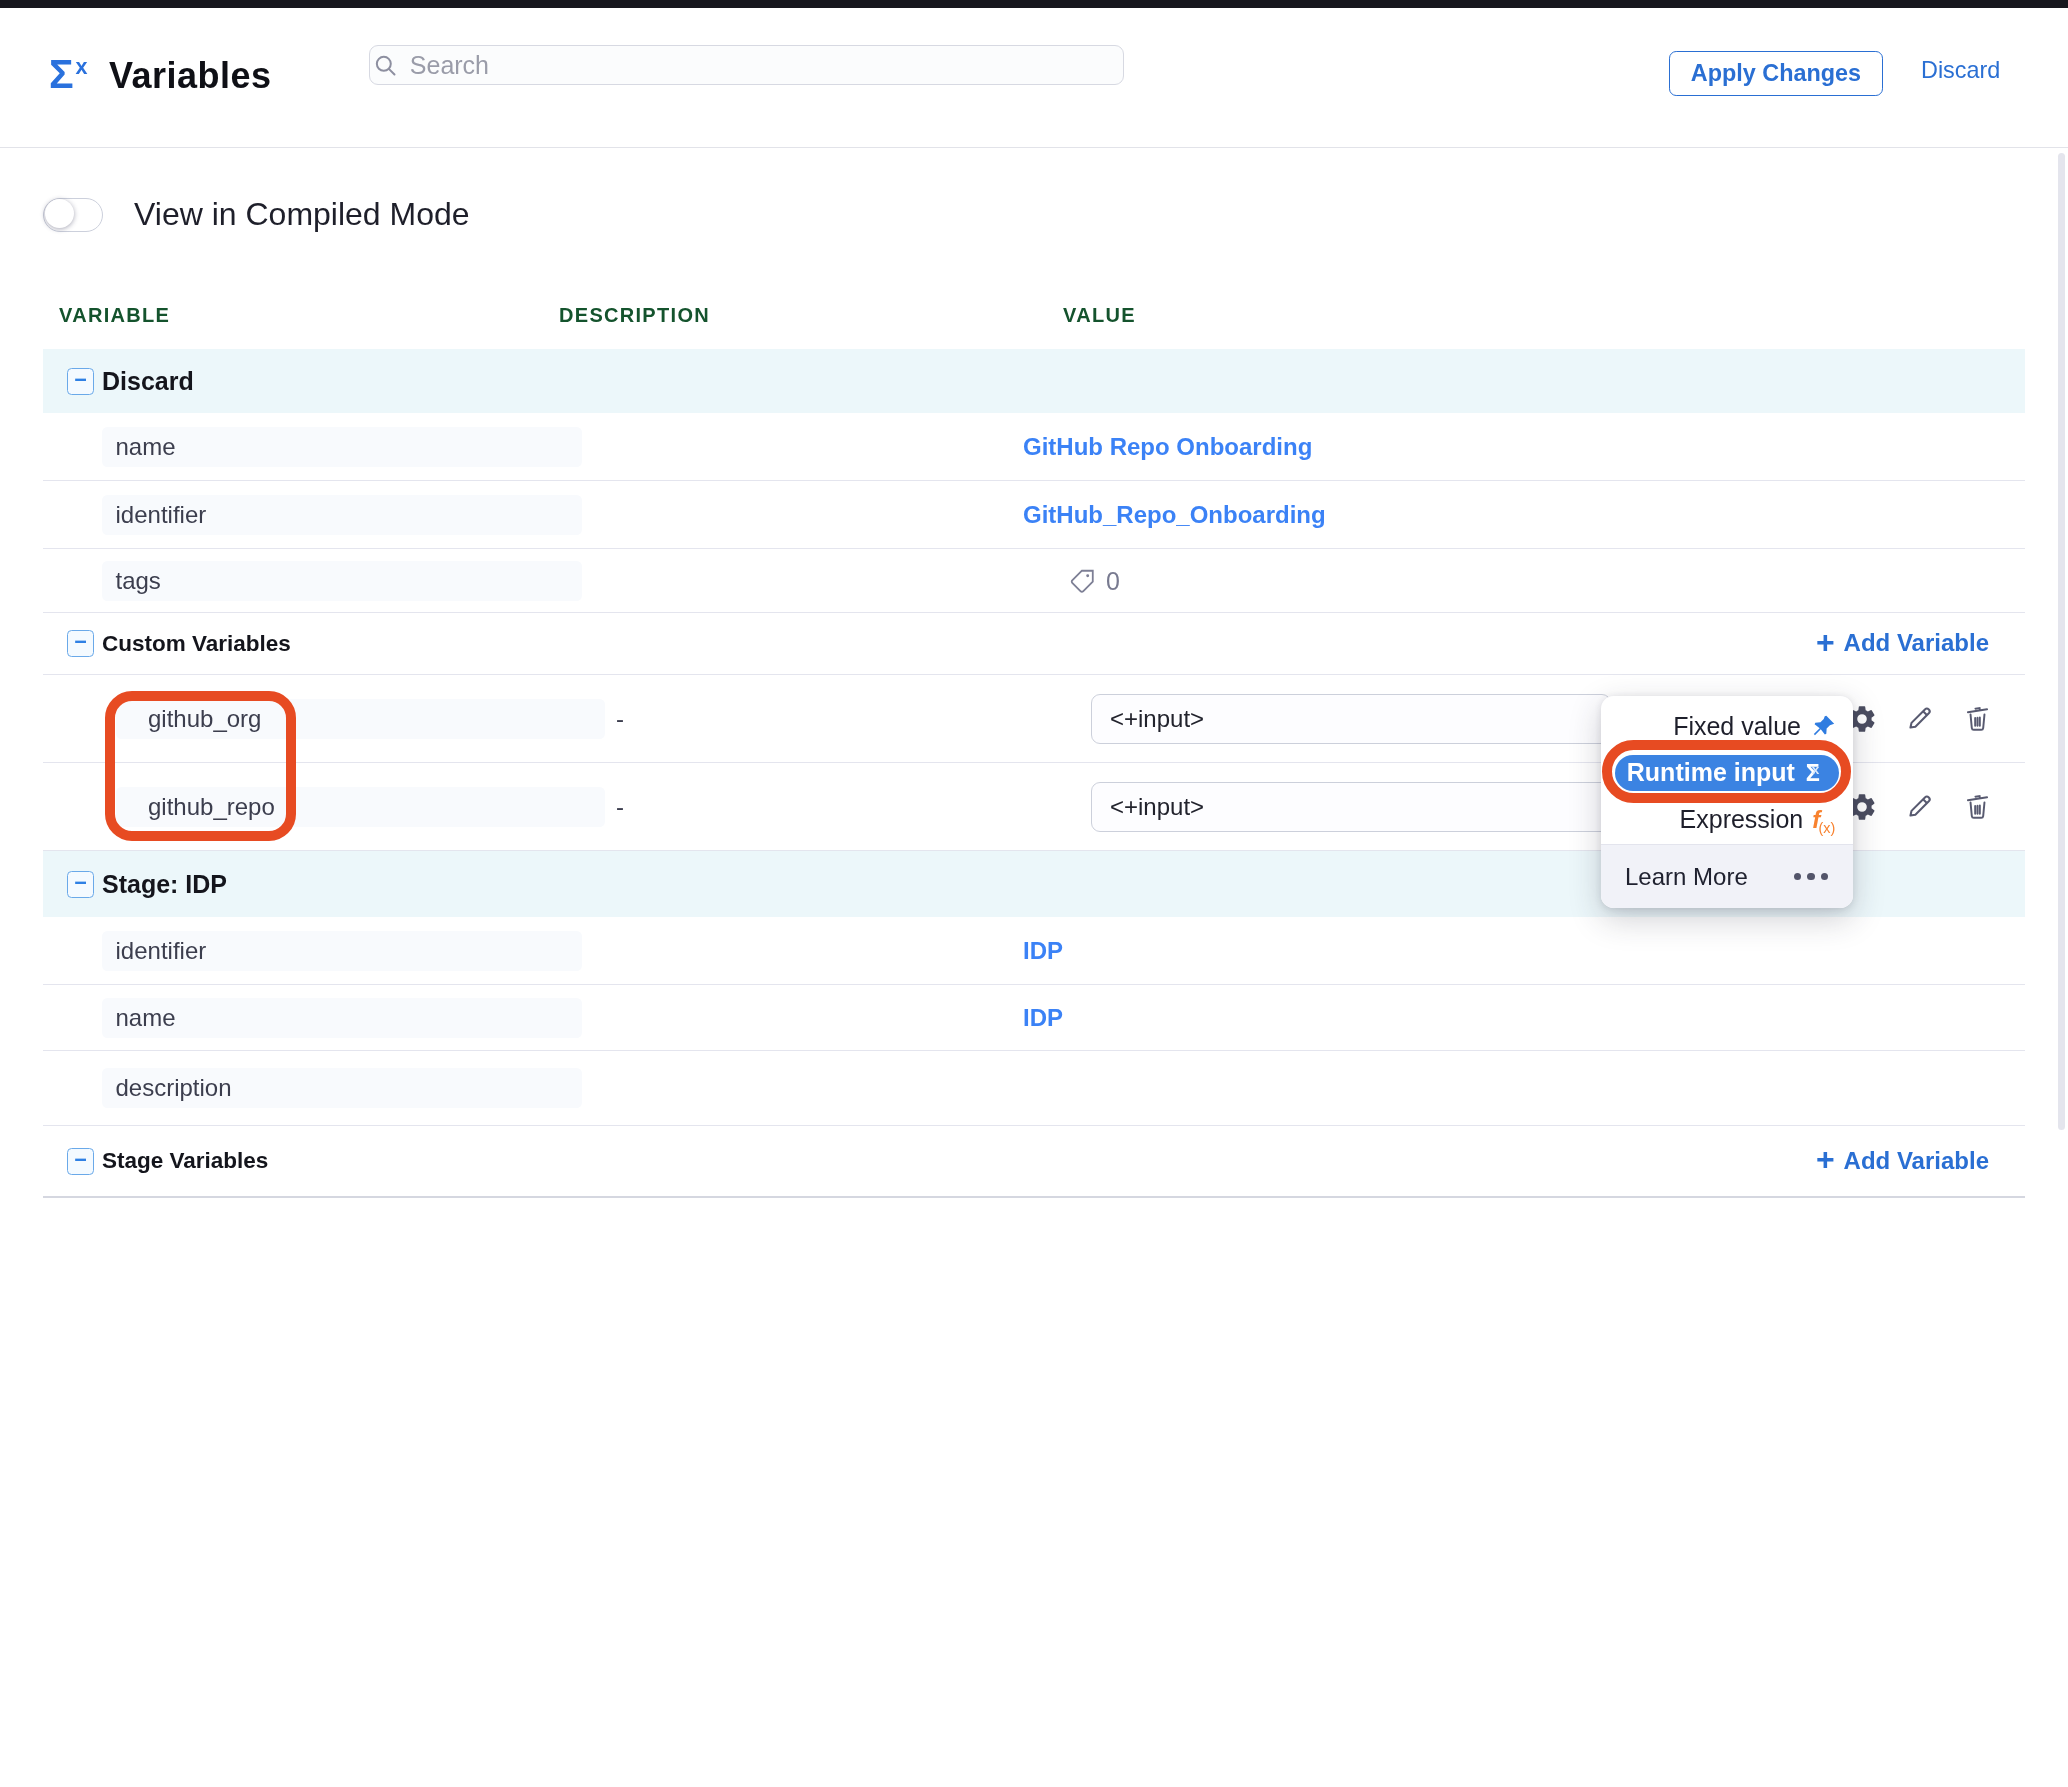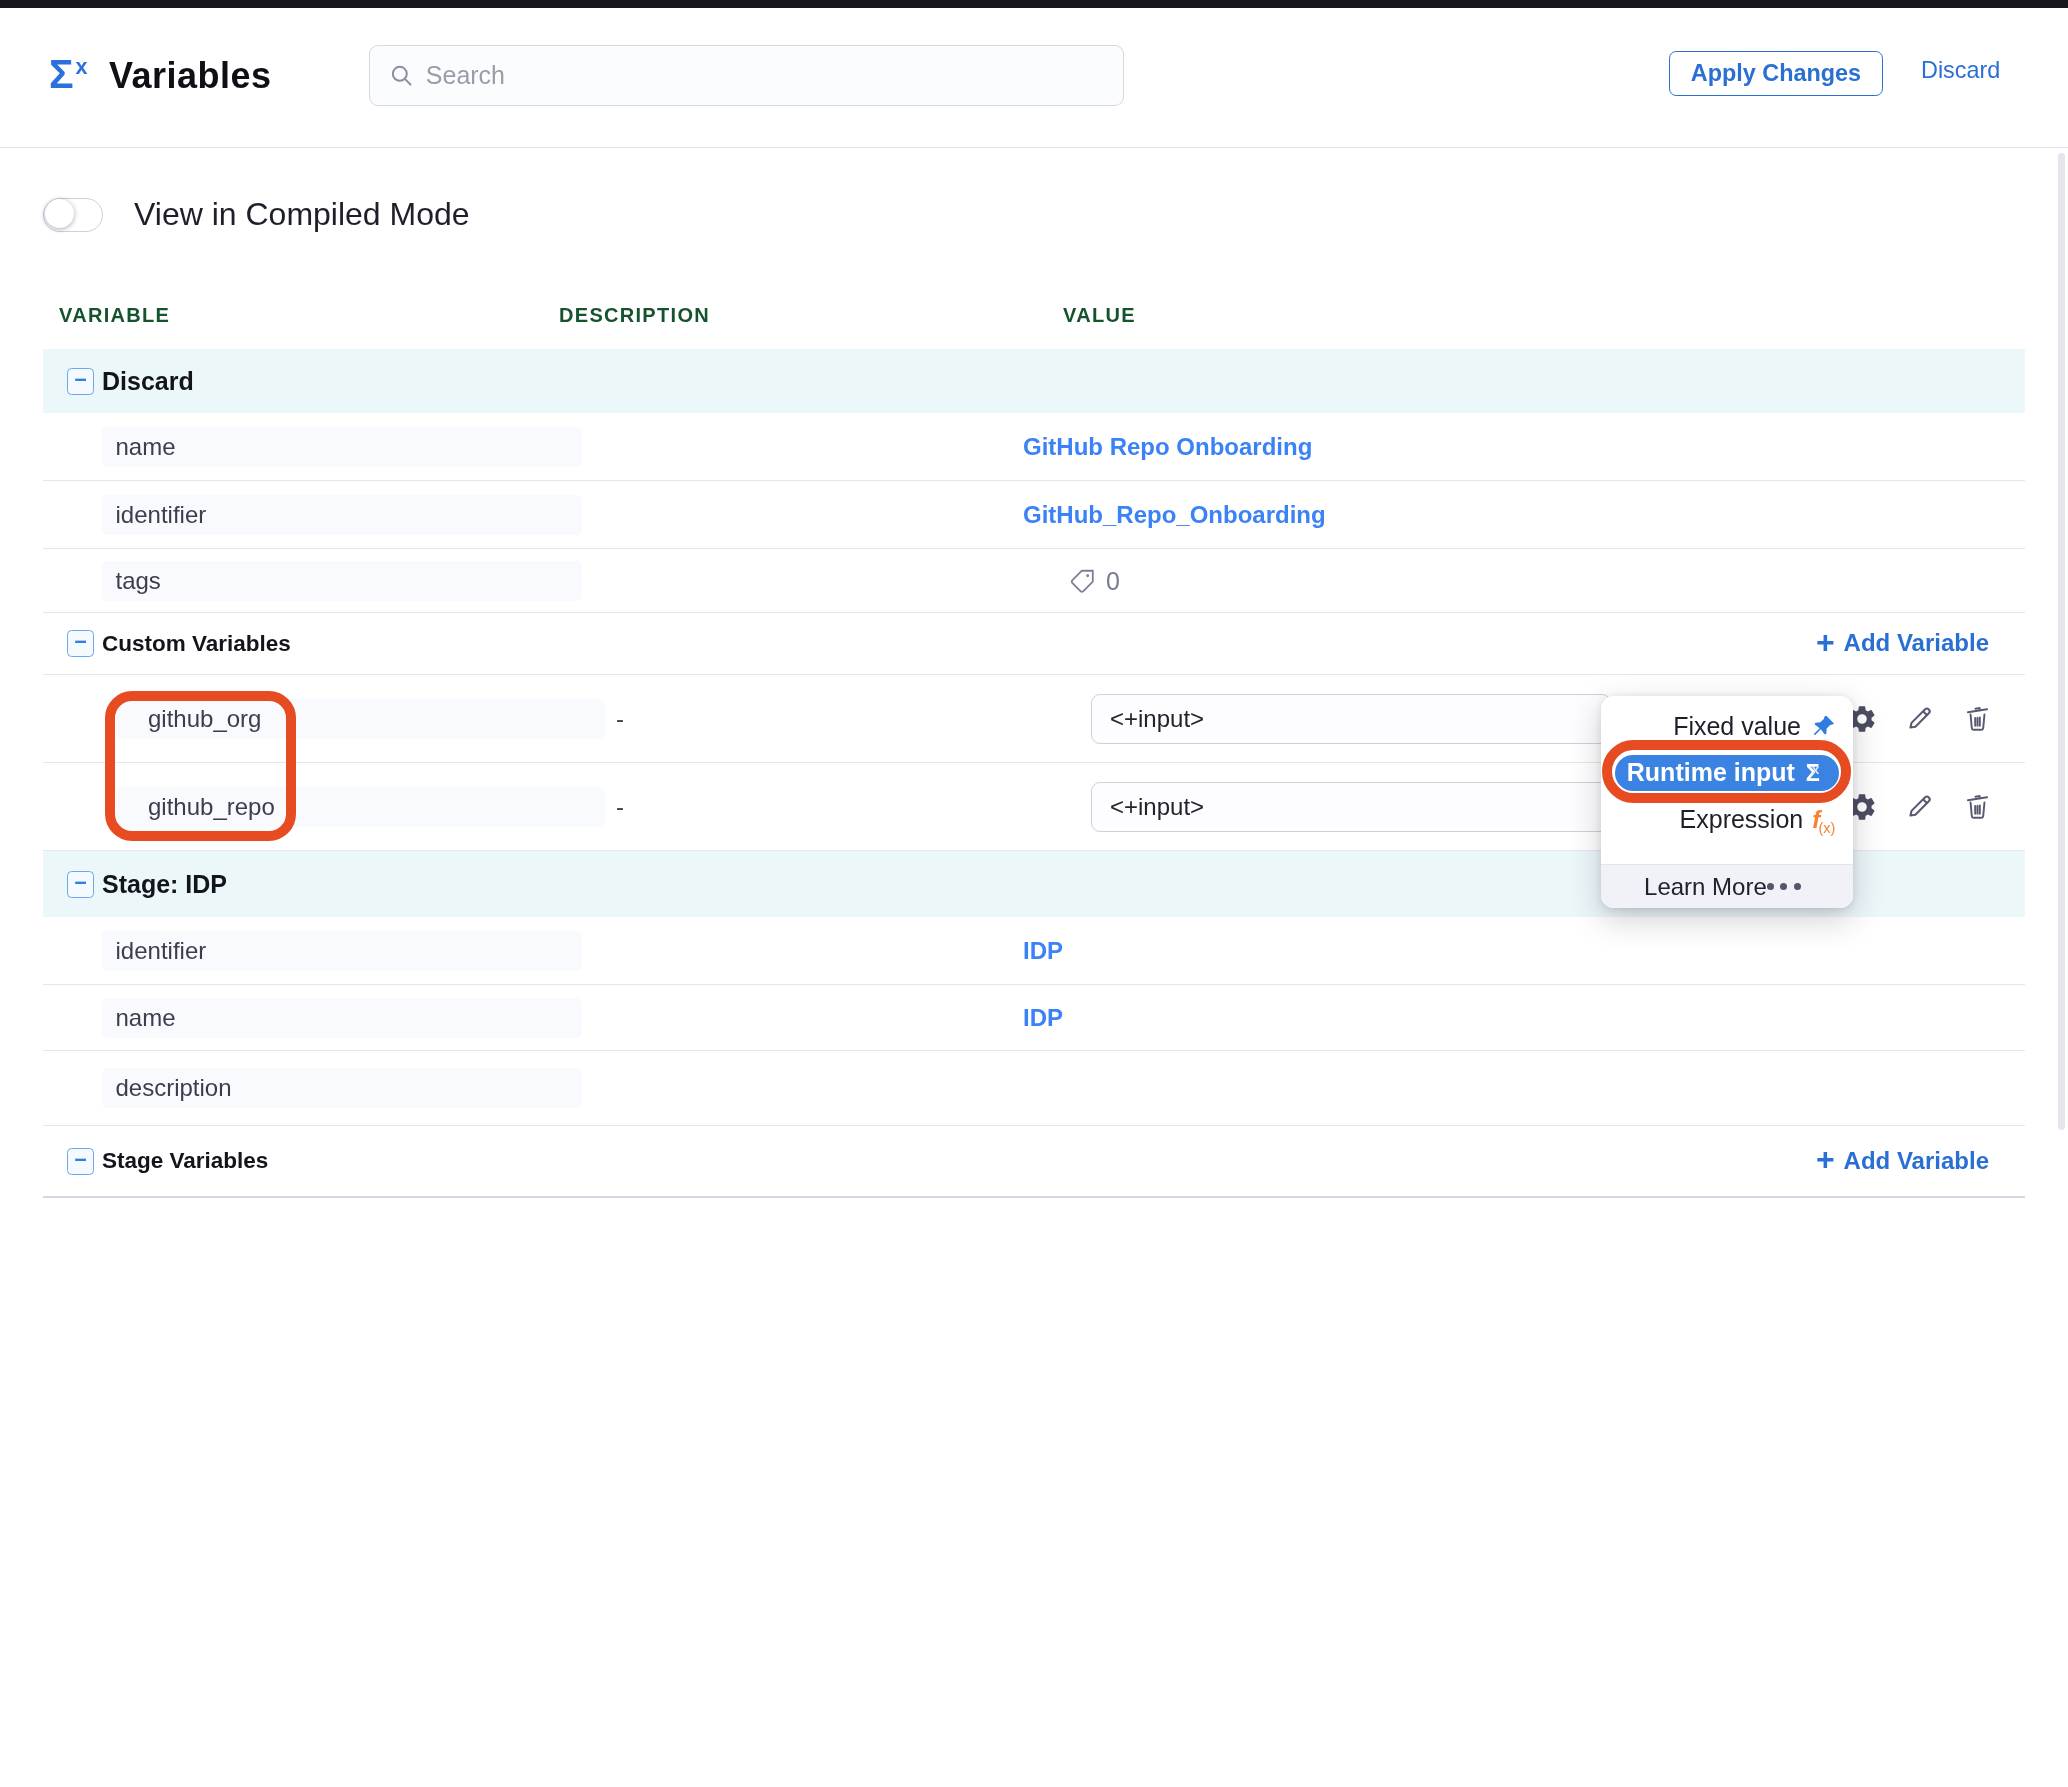--- a/index.html
+++ b/index.html
@@ -9,21 +9,21 @@
 
   
   .topbar { position:absolute; left:0; top:0; width:2068px; height:8px; background:#17171e; }
 
   
   .app-header { position:absolute; left:0; top:8px; width:2068px; height:140px; background:#fff; border-bottom:0.9px solid #e2e3e9; }
   .brand { position:absolute; left:49px; top:43px; white-space:nowrap; }
   .sig { font-size:41px; font-weight:800; color:#2a71dd; }
   .sig-x { font-size:21.6px; font-weight:700; color:#2a71dd; position:relative; top:-14.4px; left:1.8px; }
   .page-title { position:absolute; left:109px; top:47px; font-size:36px; font-weight:700; color:#0f1016; letter-spacing:0.5px; }
-  .search-box { position:absolute; left:369px; top:37px; width:755px; height:61px; border:1.4px solid #d7d9e2; border-radius:9px; background:#fbfcfd; display:flex; align-items:center; padding-left:18px; gap:10.8px; }
+  .search-box { position:absolute; left:369px; top:37px; width:755px; height:40px; border:1.4px solid #d7d9e2; border-radius:9px; background:#fbfcfd; display:flex; align-items:center; padding-left:2px; gap:10.8px; }
   .search-box input { border:none; outline:none; background:transparent; font-family:"Liberation Sans", sans-serif; font-size:25px; color:#3c3e4e; width:666px; }
   .search-box input::placeholder { color:#9a9ca9; }
   .apply-btn { position:absolute; left:1669px; top:43px; width:214px; height:45px; border:1.8px solid #2a6fd3; border-radius:7.2px; background:#fff; color:#2a6fd3; font-family:"Liberation Sans", sans-serif; font-size:23.4px; font-weight:600; cursor:pointer; }
   .discard-btn { position:absolute; left:1921px; top:49px; border:none; background:none; color:#2a6fd3; font-family:"Liberation Sans", sans-serif; font-size:23.4px; font-weight:500; cursor:pointer; }
 
   
   .toggle-row { position:absolute; left:43px; top:196px; display:flex; align-items:center; gap:31px; }
   .switch { position:relative; width:60px; height:34px; border:1.8px solid #ccd0dc; border-radius:17px; background:#fff; cursor:pointer; }
   .knob { position:absolute; left:0.9px; top:0.9px; width:29px; height:29px; border-radius:50%; background:#fff; box-shadow:0 0.9px 5.4px rgba(60,60,90,.45); }
   .toggle-label { font-size:32px; color:#1e1f2a; }
@@ -61,21 +61,21 @@
   
   .vt-menu { position:absolute; left:1601px; top:696px; width:252px; height:212px; background:#fff; border-radius:12.6px; box-shadow:0 10.8px 32px rgba(40,41,61,.22), 0 1.8px 7.2px rgba(40,41,61,.12); z-index:20; }
   .vt-item { display:flex; justify-content:flex-end; align-items:center; gap:9px; padding-right:16px; height:40px; font-size:25px; color:#1e1f2b; cursor:pointer; }
   .vt-item.first { margin-top:10.8px; }
   .vt-pill { margin:8px 14.4px 0 14.4px; height:36px; border-radius:18px; background:#3b83e2; display:flex; align-items:center; justify-content:center; gap:10.8px; color:#fff; font-size:25px; font-weight:600; cursor:pointer; }
   .vt-pill .psig { font-size:23.4px; font-weight:700; color:#fff; }
   .vt-pill .psig-x { font-size:13.5px; font-weight:700; color:#d9e8fb; position:relative; top:-7.2px; left:-8px; }
   .vt-item.third { margin-top:9px; }
   .fx { color:#f8822f; font-size:24px; font-style:italic; font-weight:600; }
   .fx-sub { color:#f8822f; font-size:14.4px; position:relative; top:4.5px; left:-1.8px; }
-  .vt-footer { position:absolute; left:0; right:0; bottom:0; height:44px; background:#f1f2f8; border-top:0.9px solid #e3e4ed; border-radius:0 0 12.6px 12.6px; display:flex; align-items:center; justify-content:center; padding:0 25px 0 16px; cursor:pointer; }
+  .vt-footer { position:absolute; left:0; right:0; bottom:0; height:64px; background:#f1f2f8; border-top:0.9px solid #e3e4ed; border-radius:0 0 12.6px 12.6px; display:flex; align-items:center; justify-content:space-between; padding:0 25px 0 24px; cursor:pointer; }
   .vt-footer .lm { font-size:24px; color:#202230; }
   .dots { display:flex; gap:6.3px; }
   .dots i { width:7.2px; height:7.2px; border-radius:50%; background:#53556a; }
 
   
   .ann { position:absolute; border:10px solid #e74b22; z-index:30; pointer-events:none; }
   .ann1 { left:105px; top:691px; width:191px; height:150px; border-radius:27px; }
   .ann2 { left:1602px; top:740px; width:249px; height:63px; border-radius:31.5px; }
 
   svg { display:block; }

